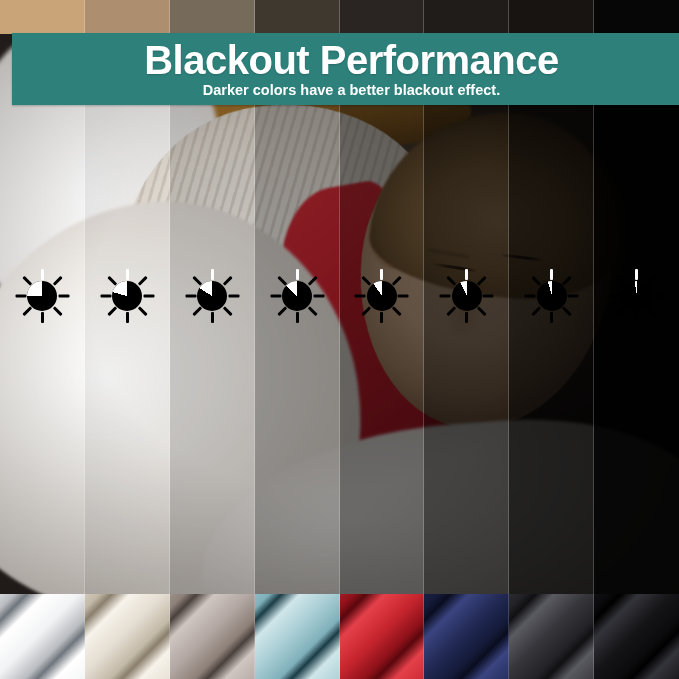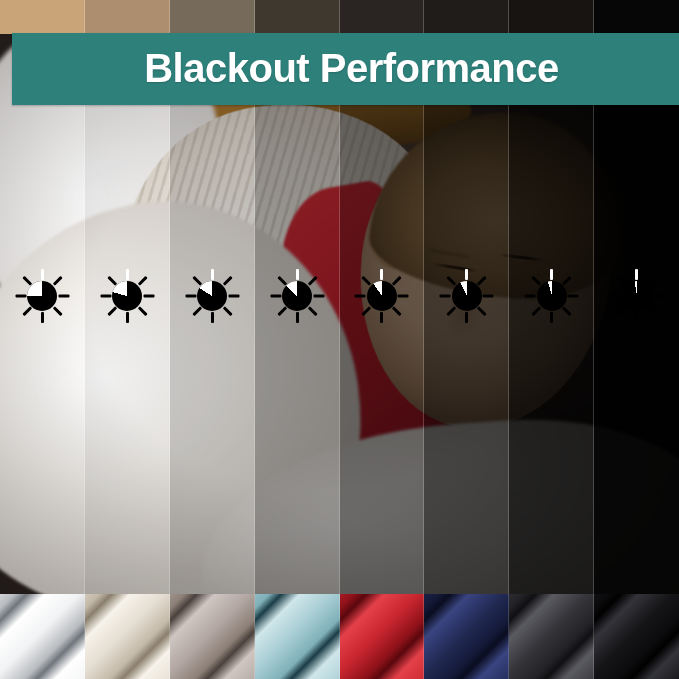--- a/index.html
+++ b/index.html
@@ -498,20 +498,21 @@
           </div>
           <div class="disc">
             <div class="wedge" style="background: conic-gradient(rgba(0, 0, 0, 0) 0deg, rgba(0, 0, 0, 0) 351deg, rgb(255, 255, 255) 351deg, rgb(255, 255, 255) 360deg);"></div>
           </div>
         </div>
       </div>
     </div>
 
   <div id="banner">
     <div id="banner-title">Blackout Performance</div>
+    <div id="banner-subtitle">Darker colors have a better blackout effect.</div>
   </div>
 
   <div id="swatch-row">
       <div class="swatch" style="background: rgb(242, 243, 244);">
         <div class="fold" style="background: linear-gradient(135deg, rgb(255, 255, 255) 0%, rgb(242, 243, 244) 16%, rgb(185, 188, 192) 27%, rgb(111, 117, 124) 31%, rgb(255, 255, 255) 37%, rgb(242, 243, 244) 48%, rgb(185, 188, 192) 58%, rgb(111, 117, 124) 62%, rgb(255, 255, 255) 68%, rgb(242, 243, 244) 80%, rgb(185, 188, 192) 100%);"></div>
       </div>
       <div class="swatch" style="background: rgb(228, 221, 210);">
         <div class="fold" style="background: linear-gradient(135deg, rgb(247, 243, 234) 0%, rgb(228, 221, 210) 16%, rgb(195, 185, 168) 27%, rgb(138, 127, 109) 31%, rgb(247, 243, 234) 37%, rgb(228, 221, 210) 48%, rgb(195, 185, 168) 58%, rgb(138, 127, 109) 62%, rgb(247, 243, 234) 68%, rgb(228, 221, 210) 80%, rgb(195, 185, 168) 100%);"></div>
       </div>
       <div class="swatch" style="background: rgb(178, 167, 162);">

